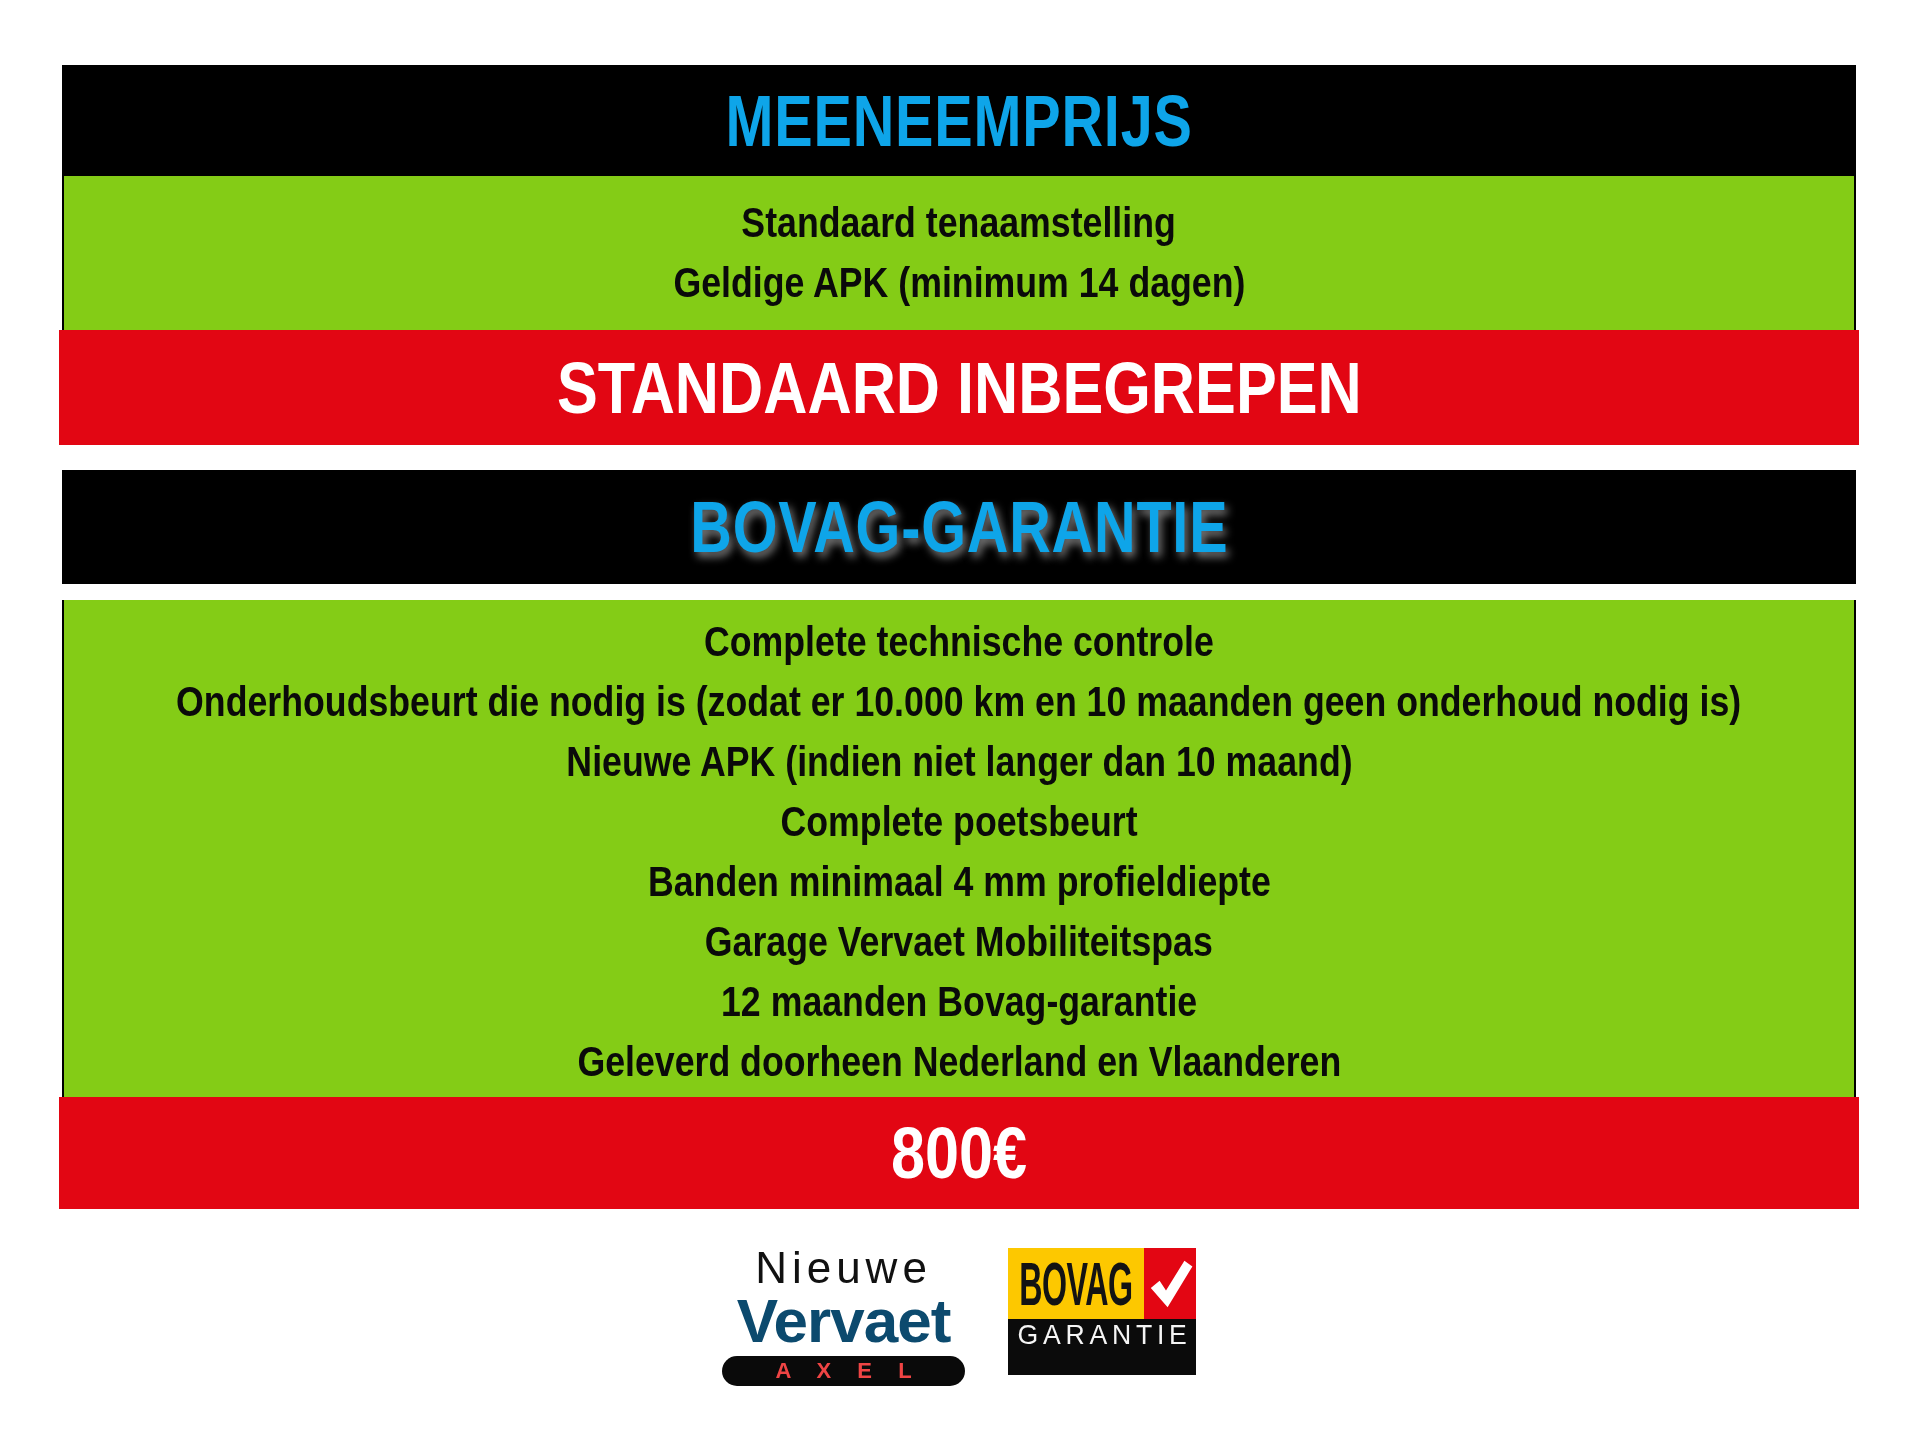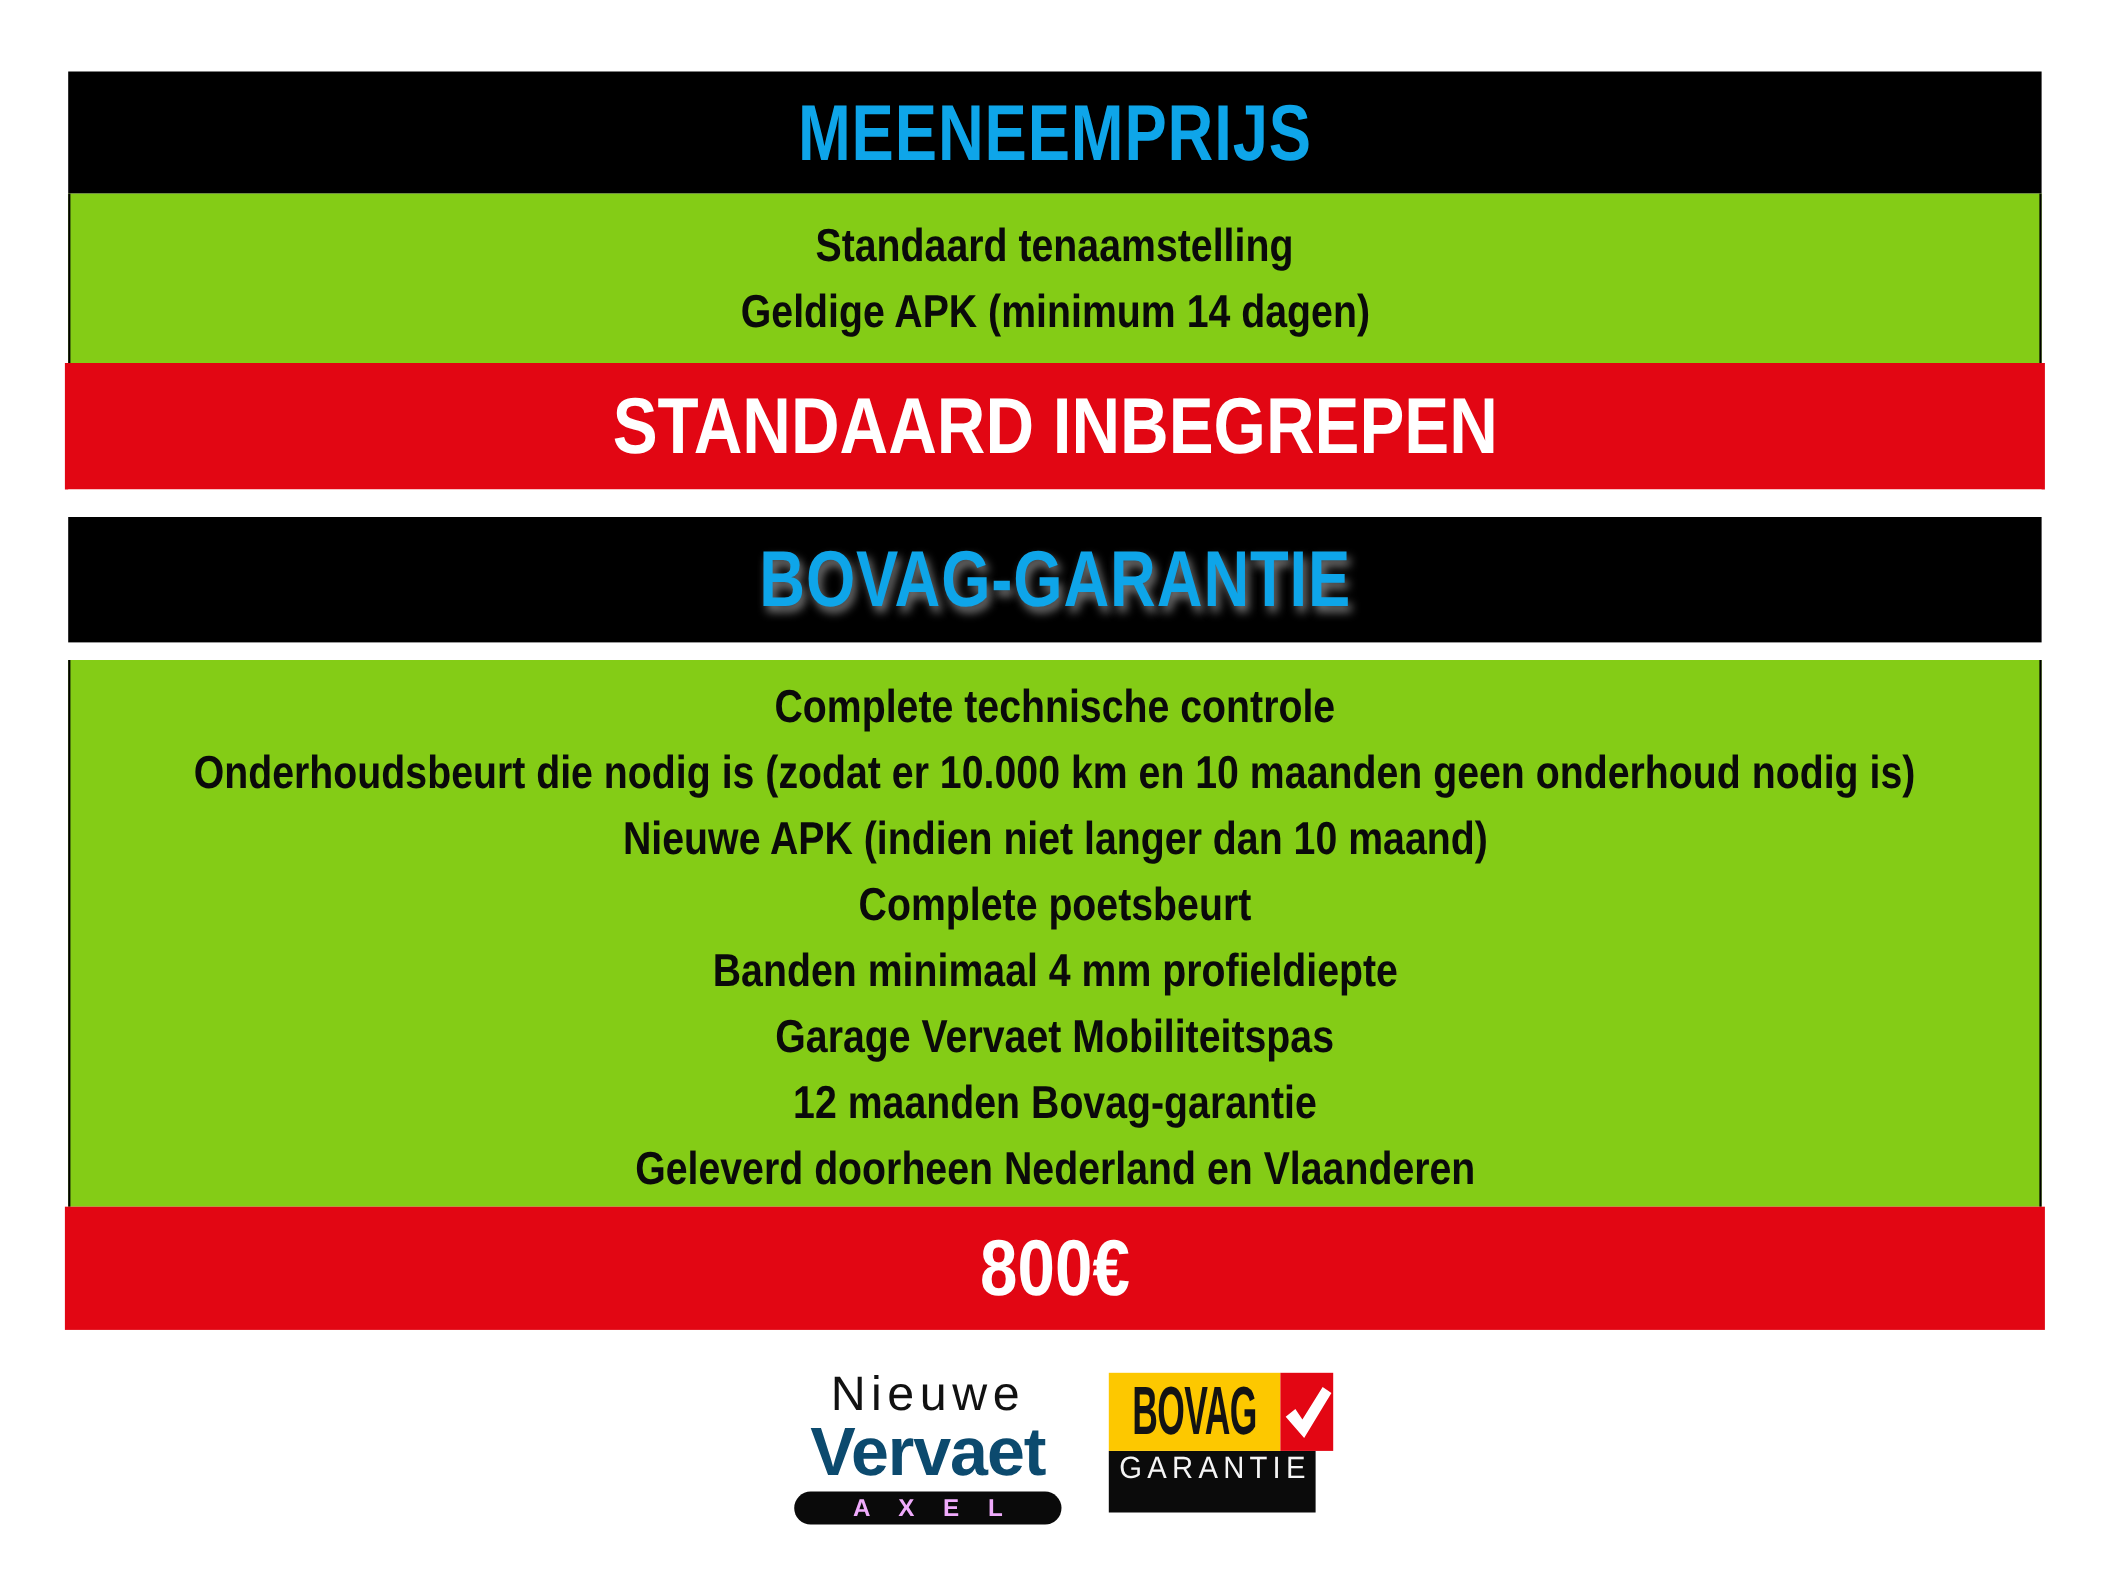--- a/index.html
+++ b/index.html
@@ -29,27 +29,27 @@
   .banner-text{font-size:72px;font-weight:bold;white-space:nowrap;}
   .banner-text .cond{transform:scaleX(0.85);}
 
   
   .vervaet-logo{position:absolute;left:722px;top:1246px;width:243px;height:132px;text-align:center;}
   .garage-line{font-size:44px;letter-spacing:5px;color:#111;line-height:44px;font-weight:normal;}
   .vervaet-line{font-size:62px;font-weight:bold;color:#0c4a6e;line-height:58px;margin-top:2px;
                 letter-spacing:-1px;}
   .axel-pill{margin-top:6px;height:30px;background:#0a0a0a;border-radius:16px;
              display:flex;align-items:center;justify-content:center;}
-  .axel-text{color:#f0abfc;font-size:22px;font-weight:bold;letter-spacing:10px;margin-right:-10px;
+  .axel-text{color:#ef4444;font-size:22px;font-weight:bold;letter-spacing:10px;margin-right:-10px;
              line-height:30px;}
 
   
   .bovag-badge{position:absolute;left:1008px;top:1248px;width:188px;height:127px;}
   .b-top{display:flex;height:71px;}
-  .b-yellow{width:156px;background:#fdc800;display:flex;align-items:center;justify-content:center;}
+  .b-yellow{width:136px;background:#fdc800;display:flex;align-items:center;justify-content:center;}
   .b-bovag{font-size:62px;font-weight:bold;color:#131313;transform:scaleX(0.52);
            transform-origin:50% 50%;letter-spacing:-1px;}
   .b-red{flex:1;background:#e30613;display:flex;align-items:center;justify-content:center;}
   .b-black{height:56px;background:#0b0b0b;display:flex;align-items:flex-start;justify-content:center;}
   .b-garantie{color:#f5f5f5;font-size:28px;font-weight:normal;letter-spacing:5px;margin-right:-5px;
               transform:scaleX(0.95);transform-origin:50% 50%;}
   .check-svg{width:48px;height:54px;display:block;}
 </style>
 </head>
 <body>

